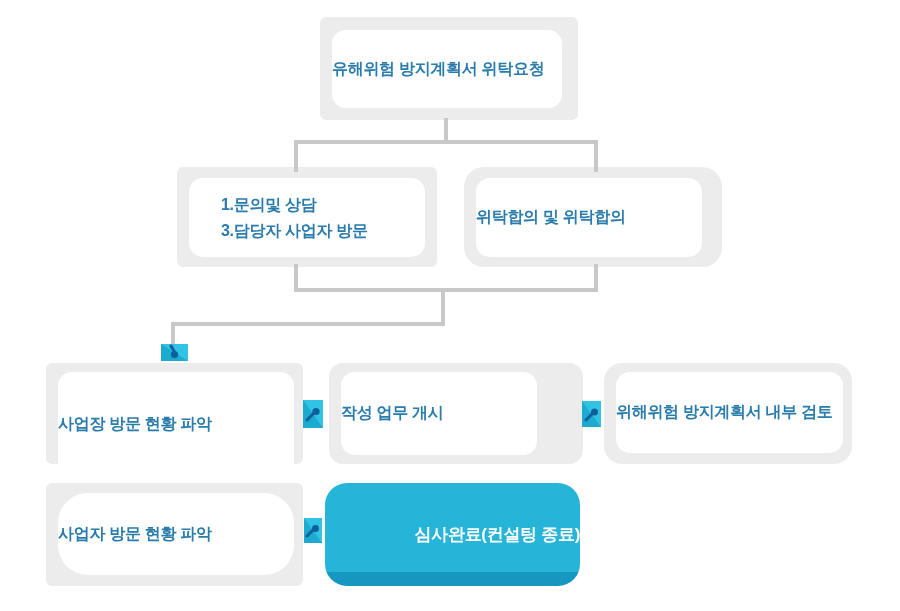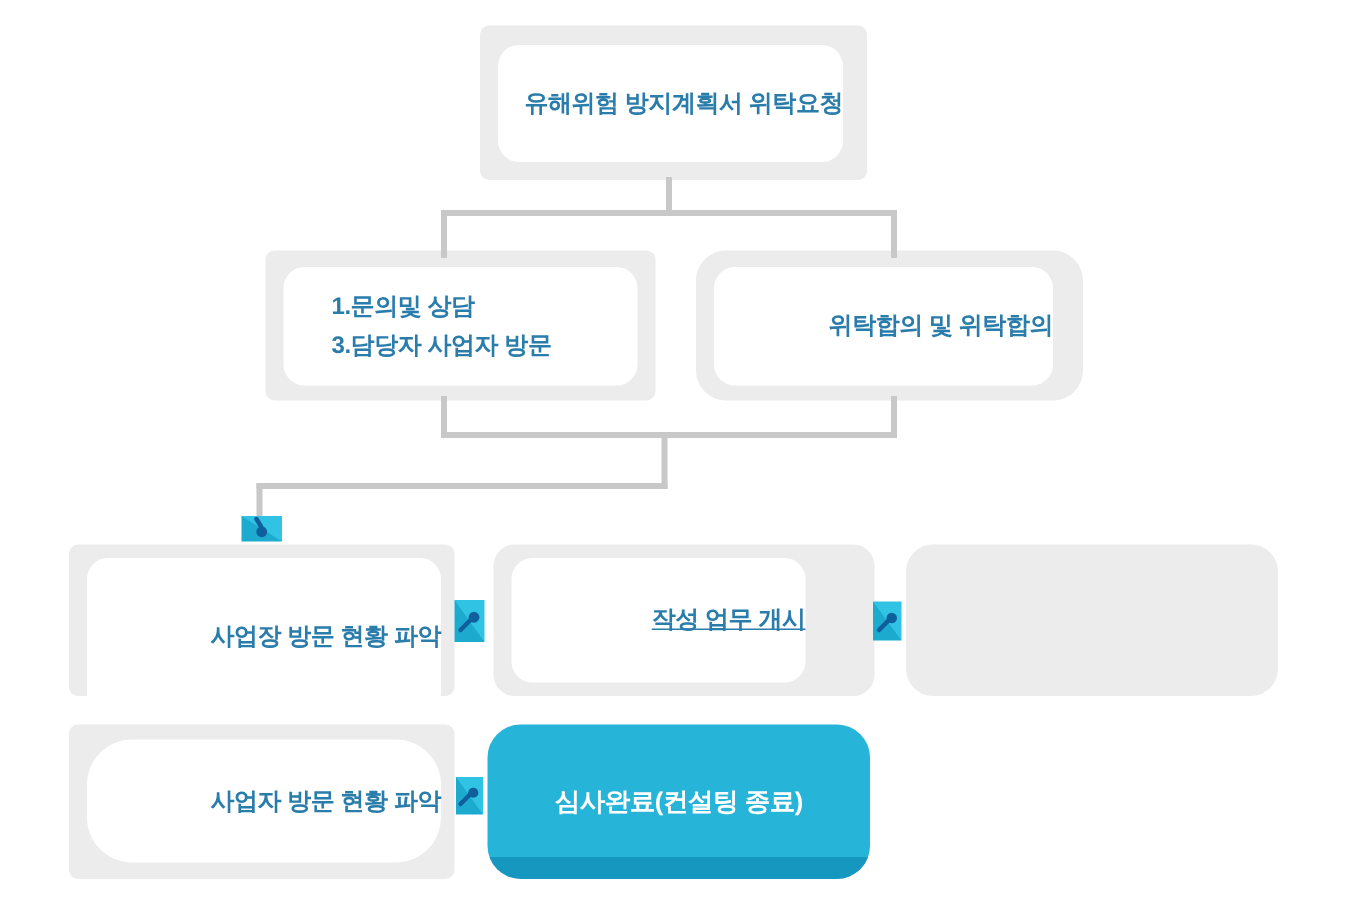--- a/index.html
+++ b/index.html
@@ -5,40 +5,40 @@
   html,body{margin:0;padding:0;background:#ffffff;}
   body{font-family:"Liberation Sans","DejaVu Sans",sans-serif;}
   .canvas{position:relative;width:900px;height:611px;background:#ffffff;overflow:hidden;}
 
   
   .line{position:absolute;background:#c8c8c8;z-index:2;}
 
   
   .shadow{position:absolute;background:#ececec;z-index:1;}
   .inner{position:absolute;background:#ffffff;border-radius:14px;z-index:3;
-         display:flex;align-items:center;justify-content:flex-end;
+         display:flex;align-items:center;justify-content:flex-start;
          color:#2a7cab;font-weight:bold;font-size:16px;letter-spacing:-0.3px;}
   .inner.left{justify-content:flex-start;padding-left:30px;box-sizing:border-box;}
   .inner .two-line{line-height:26px;text-align:left;}
 
   .r6{border-radius:6px;}
   .r14{border-radius:14px;}
   .r18{border-radius:18px;}
   .r20{border-radius:20px;}
 
   
   .badge{position:absolute;z-index:2;
          background:linear-gradient(to bottom left,#30c3e3 49%,#1daacf 51%);}
   .badge svg{position:absolute;left:0;top:0;z-index:4;}
 
   
   .final{position:absolute;left:325px;top:483px;width:255px;height:103px;
          border-radius:22px;z-index:3;
          background:linear-gradient(#27b4d9 86%,#1697c0 86%);
-         display:flex;align-items:center;justify-content:center;
+         display:flex;align-items:center;justify-content:flex-end;
          color:#ffffff;font-weight:bold;font-size:17px;letter-spacing:-0.3px;}
 </style>
 </head>
 <body>
 
 <div class="canvas">
 
   <div class="line" style="left:444px;top:118px;width:4px;height:26px;"></div>
   <div class="line" style="left:294px;top:140px;width:304px;height:4px;"></div>
   <div class="line" style="left:294px;top:140px;width:4px;height:32px;"></div>
@@ -81,32 +81,35 @@
   </div>
 
   <div class="badge" style="left:303px;top:400px;width:20px;height:28px;">
     <svg width="20" height="28" viewBox="0 0 20 28">
       <line x1="4" y1="20" x2="11" y2="13" stroke="#0f5f9c" stroke-width="3" stroke-linecap="round"></line>
       <circle cx="13" cy="11.5" r="3.6" fill="#0f5f9c"></circle>
     </svg>
   </div>
 
   <div class="shadow r14" style="left:329px;top:363px;width:254px;height:101px;"></div>
-  <div class="inner" style="left:341px;top:372px;width:196px;height:83px;text-decoration:underline;">
+  <div class="inner" style="left:341px;top:372px;width:196px;height:83px;">
     <span>작성 업무 개시</span>
   </div>
 
   <div class="badge" style="left:582px;top:401px;width:19px;height:26px;">
     <svg width="19" height="26" viewBox="0 0 19 26">
       <line x1="4" y1="19" x2="10" y2="13" stroke="#0f5f9c" stroke-width="3" stroke-linecap="round"></line>
       <circle cx="12.5" cy="11" r="3.5" fill="#0f5f9c"></circle>
     </svg>
   </div>
 
   <div class="shadow r18" style="left:604px;top:363px;width:248px;height:101px;"></div>
+  <div class="inner" style="left:616px;top:372px;width:227px;height:81px;">
+    <span>위해위험 방지계획서 내부 검토</span>
+  </div>
 
   <div class="shadow r6" style="left:46px;top:483px;width:257px;height:103px;"></div>
   <div class="inner" style="left:58px;top:493px;width:236px;height:82px;border-radius:30px;">
     <span>사업자 방문 현황 파악</span>
   </div>
 
   <div class="badge" style="left:304px;top:518px;width:18px;height:25px;">
     <svg width="18" height="25" viewBox="0 0 18 25">
       <line x1="3" y1="18" x2="9" y2="12" stroke="#0f5f9c" stroke-width="3" stroke-linecap="round"></line>
       <circle cx="11.5" cy="10.5" r="3.4" fill="#0f5f9c"></circle>

